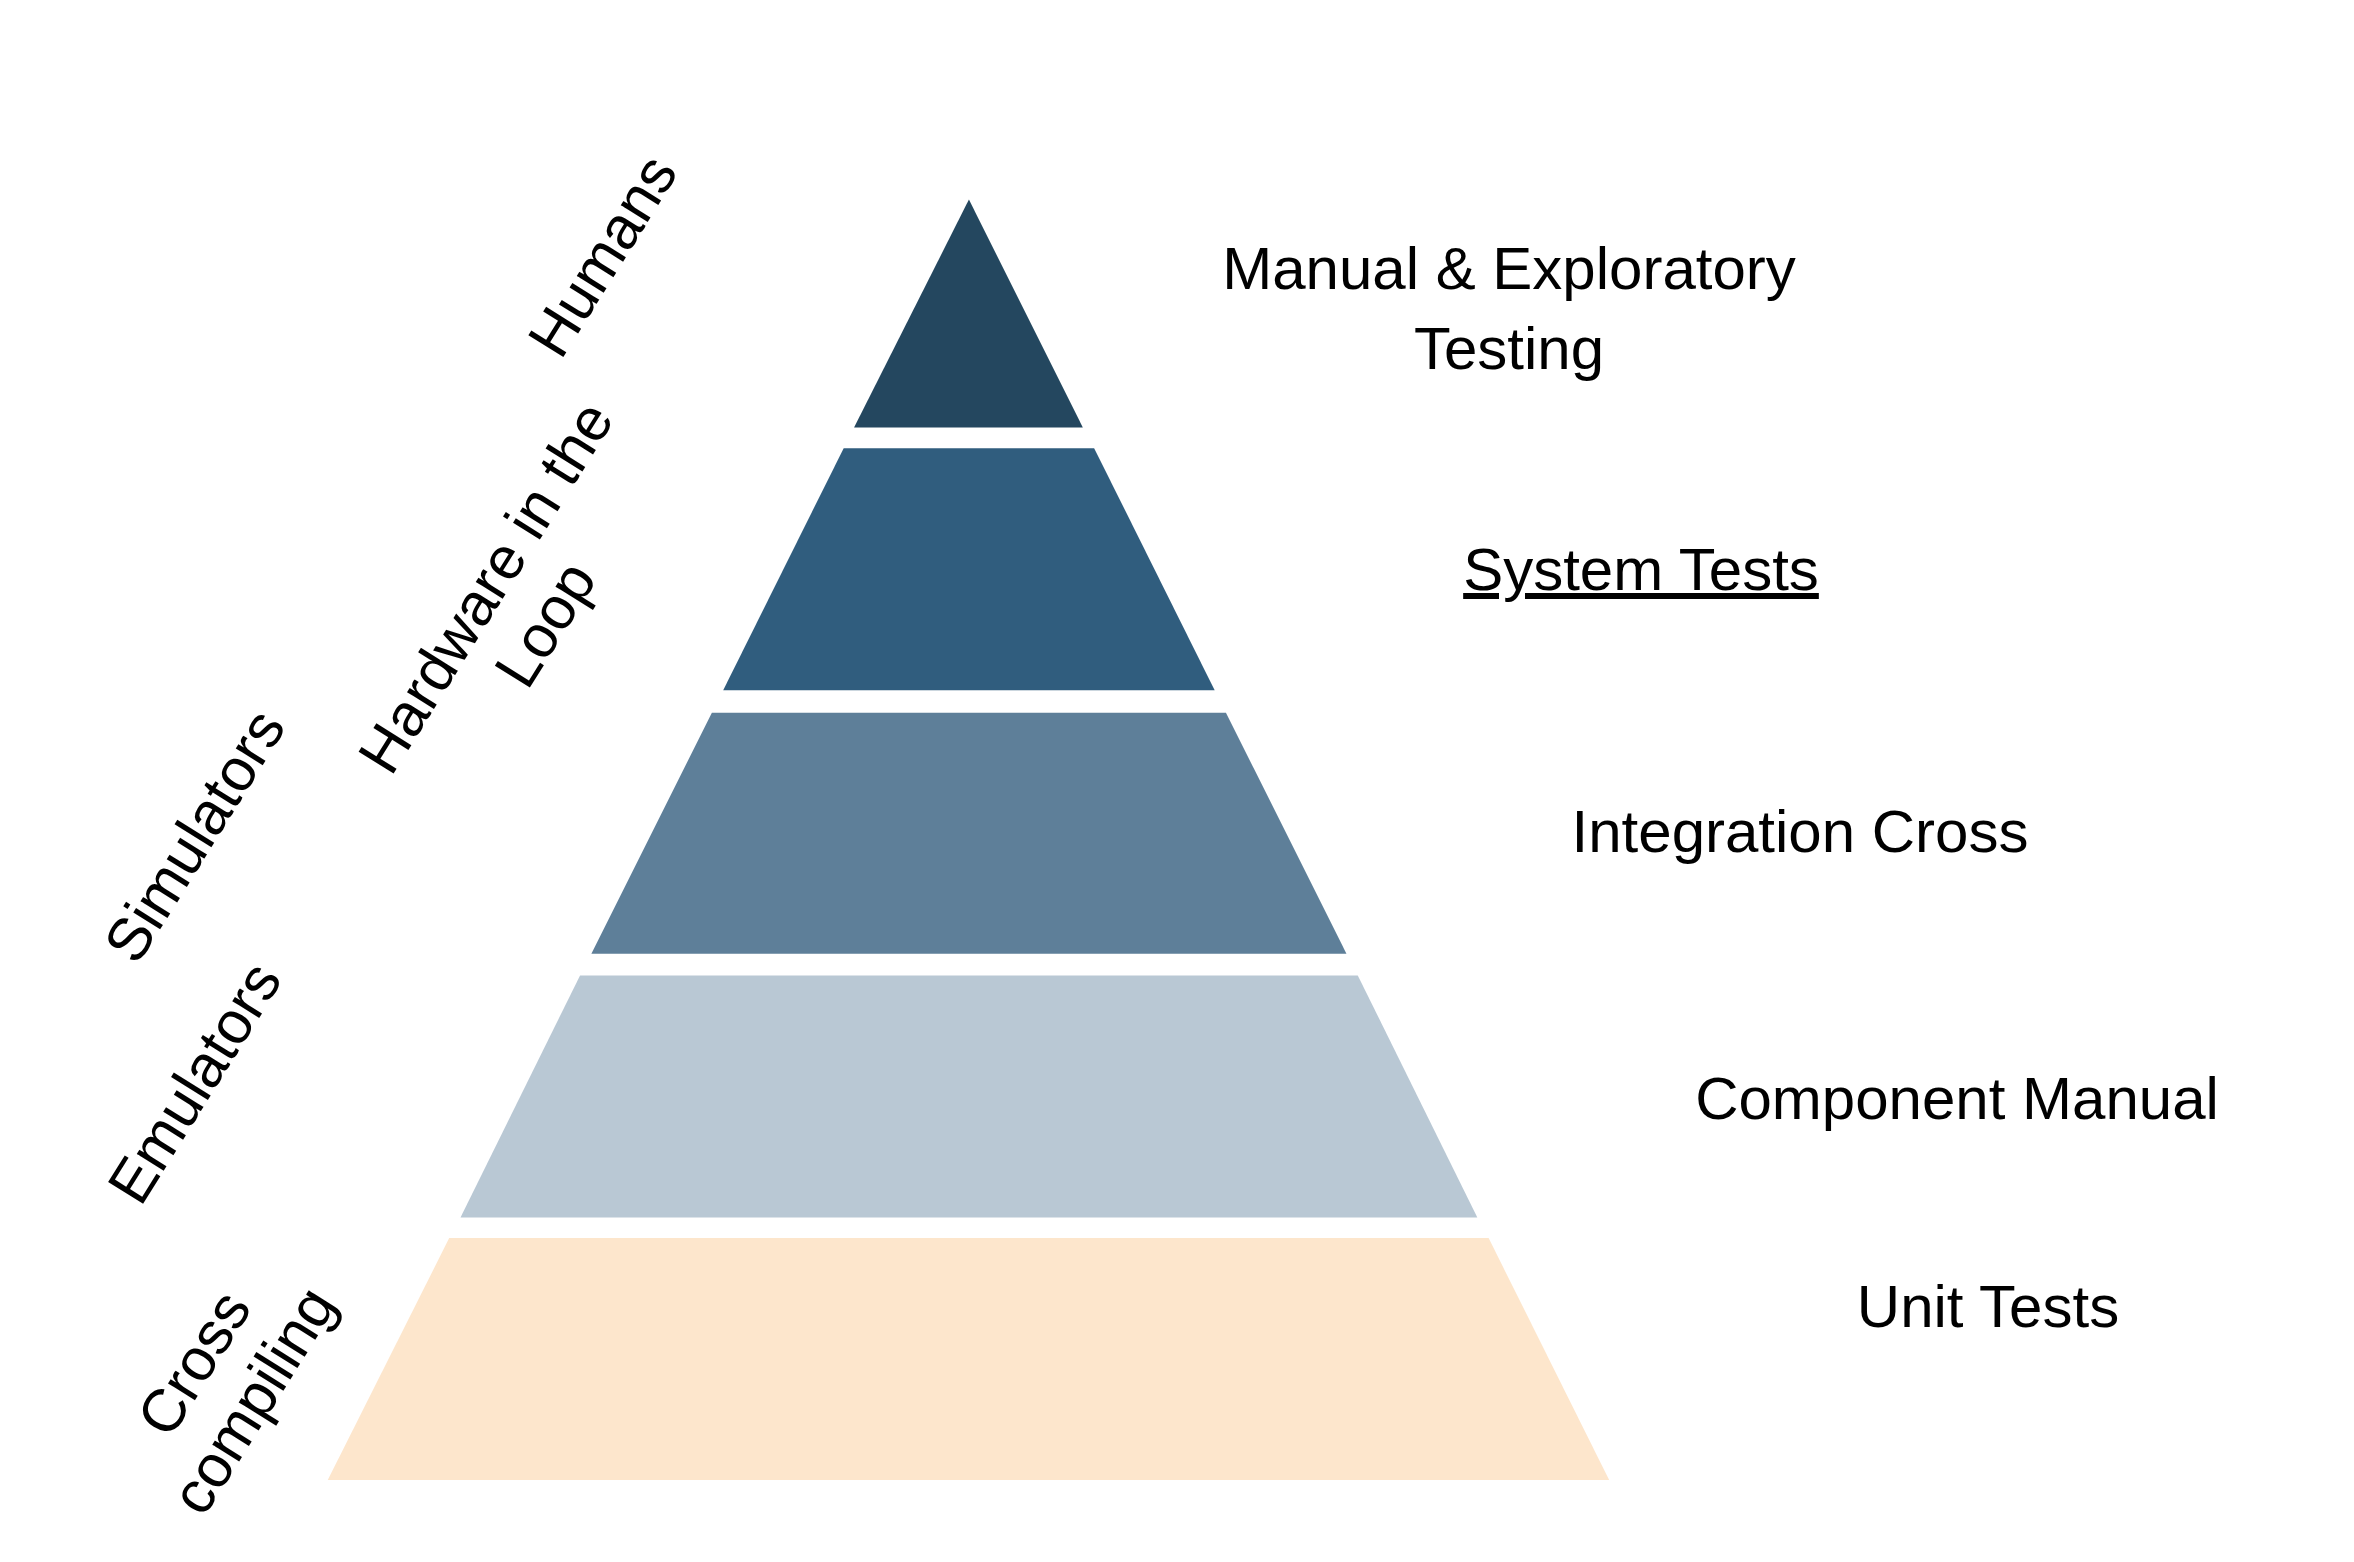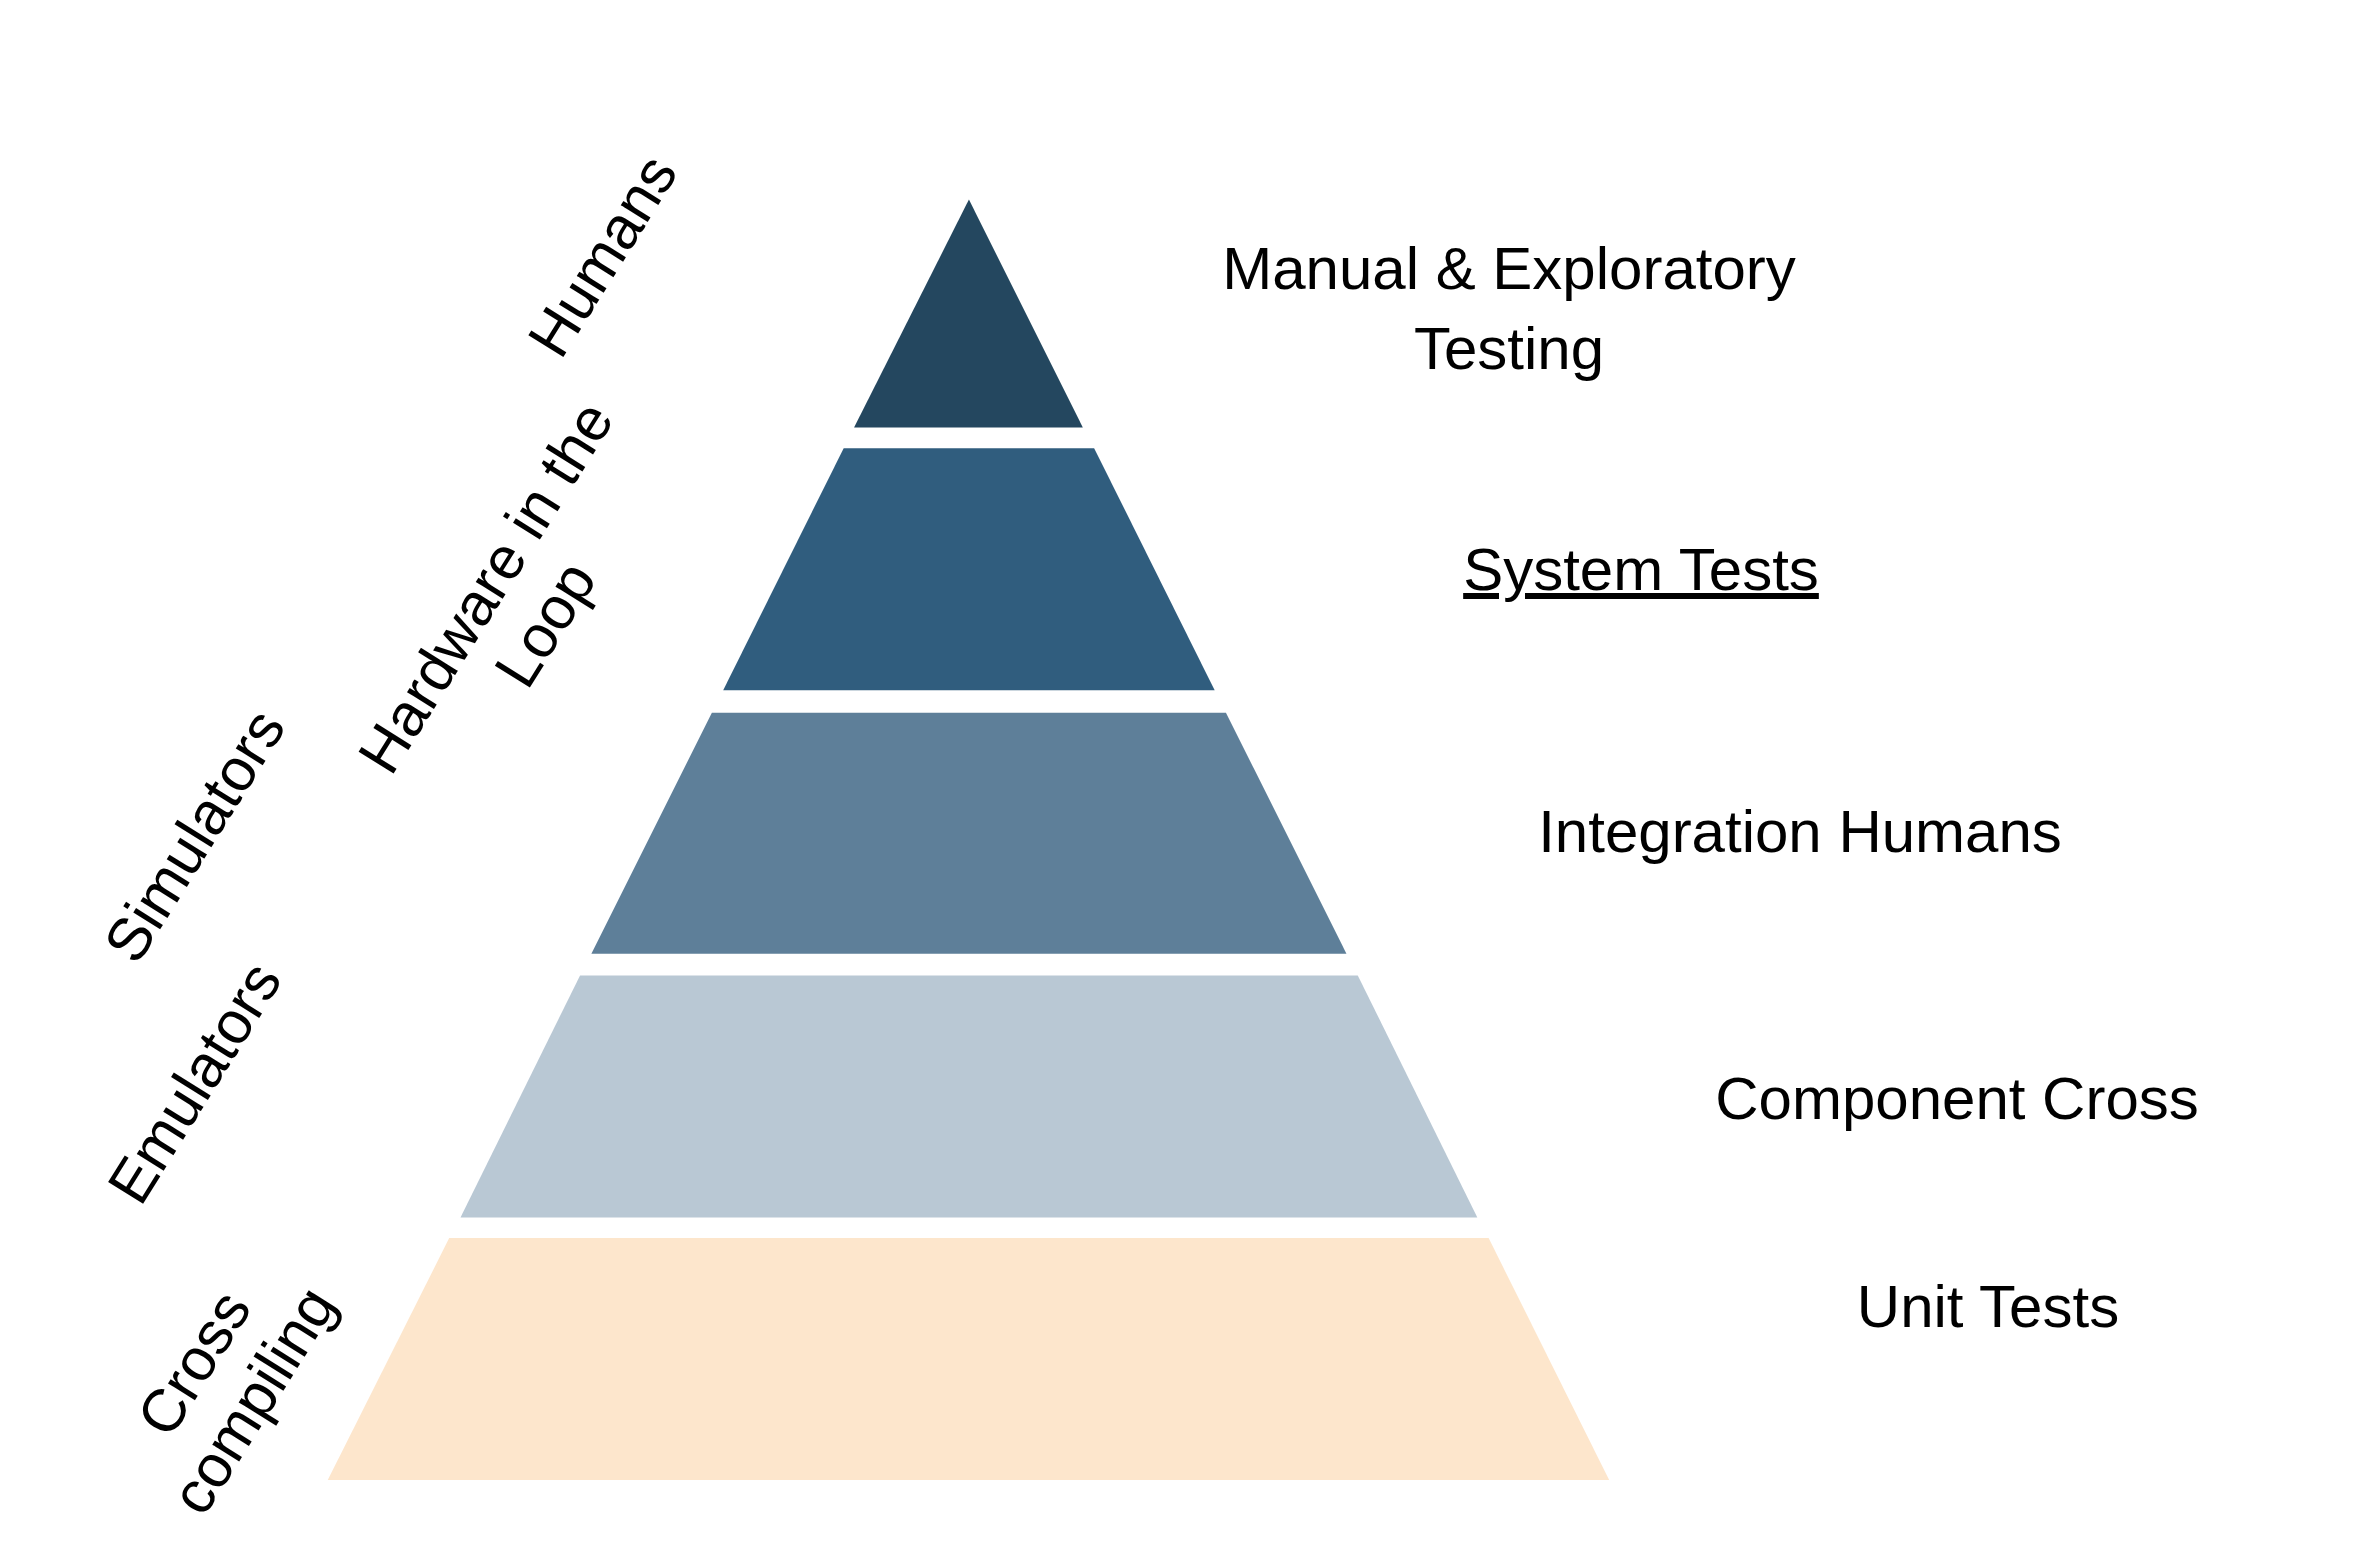--- a/index.html
+++ b/index.html
@@ -54,24 +54,24 @@
 </svg>
 
 <div class="right-label" style="left: 1509px; top: 309px;">
   <span>Manual &amp; Exploratory</span>
   <span>Testing</span>
 </div>
 <div class="right-label" style="left: 1641px; top: 570px; text-decoration: underline;">
   <span>System Tests</span>
 </div>
 <div class="right-label" style="left: 1800px; top: 832px;">
-  <span>Integration Humans</span>
+  <span>Integration Cross</span>
 </div>
 <div class="right-label" style="left: 1957px; top: 1099px;">
-  <span>Component Cross</span>
+  <span>Component Manual</span>
 </div>
 <div class="right-label" style="left: 1988px; top: 1307px; text-align: center;">
   <span>Unit Tests</span>
 </div>
 
 <div class="left-label" style="left: 603px; top: 256px;">
   <span>Humans</span>
 </div>
 <div class="left-label" style="left: 516px; top: 606px;">
   <span>Hardware in the</span>

